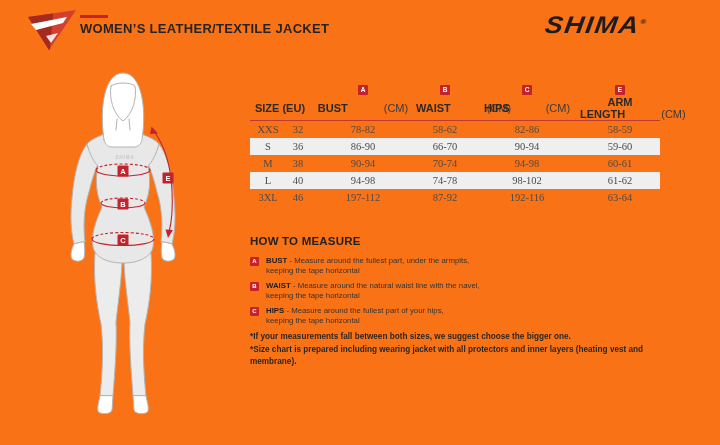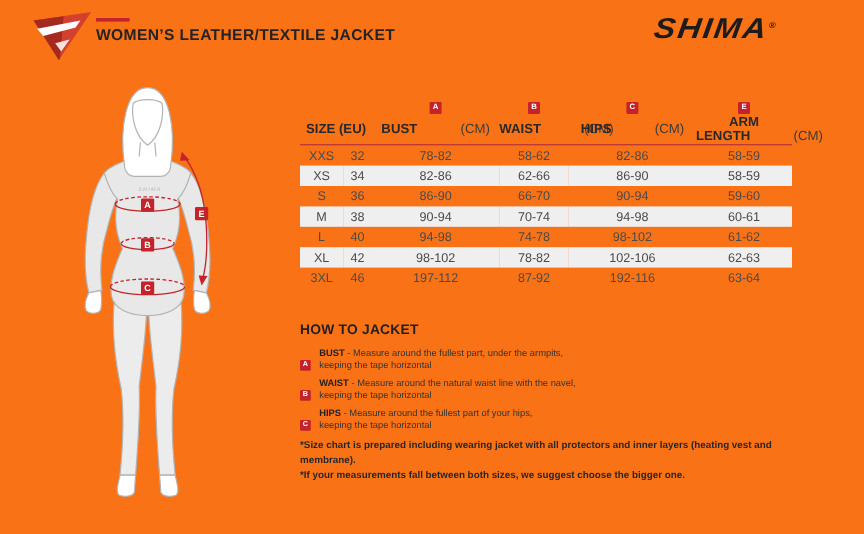--- a/index.html
+++ b/index.html
@@ -27,29 +27,29 @@
   #size-table col.c-eu{width:24px}
   #size-table col.c-bust{width:106px}
   #size-table col.c-waist{width:58px}
   #size-table col.c-hips{width:106px}
   #size-table col.c-arm{width:80px}
   #size-table th,#size-table td{padding:0;text-align:center;vertical-align:middle;}
   #size-table thead tr.badge-row th{height:15px;vertical-align:bottom;}
   #size-table thead tr.label-row th{height:18px;font-size:11px;font-weight:bold;color:#2b2829;
       border-bottom:1.5px solid #bf3a35;}
   #size-table thead .unit{font-weight:normal;color:#3d3a3b;margin-left:36px;}
-  #size-table tbody td{height:17px;font-size:10.5px;color:#4a4a4a;}
+  #size-table tbody td{height:17px;font-size:10.5px;color:#4a4a4a;font-family:Liberation Serif, serif;}
   #size-table tbody tr:nth-child(even){background:#efefef;}
 
   .hbadge{display:inline-block;width:10px;height:10px;background:#c4232b;color:#fff;
           font-size:6.5px;font-weight:bold;line-height:10px;text-align:center;border-radius:1px;}
 
   #htm-heading{margin-top:29px;font-size:11.5px;font-weight:bold;letter-spacing:.2px;color:#242021;}
   #measure-list{margin-top:9px;}
-  .mi{display:flex;align-items:flex-end;margin-bottom:6px;}
+  .mi{display:flex;align-items:flex-start;margin-bottom:6px;}
   .mbadge{flex:0 0 auto;width:9px;height:9px;background:#c4232b;color:#fff;font-size:6px;
           font-weight:bold;line-height:9px;text-align:center;border-radius:1px;margin-right:7px;margin-top:0.5px;}
   .mtext{font-size:7.8px;line-height:9.5px;color:#333;}
   .mtext b{color:#242021;}
   .notes{margin-top:6px;}
   .note{font-size:8.2px;font-weight:bold;color:#2a2627;line-height:12.5px;}
 </style>
 </head>
 <body>
 
@@ -147,28 +147,20 @@
       <tbody>
         <tr>
           <td>XXS</td>
             <td>32</td>
           <td>78-82</td>
             <td>58-62</td>
           <td>82-86</td>
             <td>58-59</td>
         </tr>
         <tr>
-          <td>XS</td>
-            <td>34</td>
-          <td>82-86</td>
-            <td>62-66</td>
-          <td>86-90</td>
-            <td>58-59</td>
-        </tr>
-        <tr>
           <td>S</td>
             <td>36</td>
           <td>86-90</td>
             <td>66-70</td>
           <td>90-94</td>
             <td>59-60</td>
         </tr>
         <tr>
           <td>M</td>
             <td>38</td>
@@ -179,39 +171,31 @@
         </tr>
         <tr>
           <td>L</td>
             <td>40</td>
           <td>94-98</td>
             <td>74-78</td>
           <td>98-102</td>
             <td>61-62</td>
         </tr>
         <tr>
-          <td>XL</td>
-            <td>42</td>
-          <td>98-102</td>
-            <td>78-82</td>
-          <td>102-106</td>
-            <td>62-63</td>
-        </tr>
-        <tr>
           <td>3XL</td>
             <td>46</td>
           <td>197-112</td>
             <td>87-92</td>
           <td>192-116</td>
             <td>63-64</td>
         </tr>
       </tbody>
     </table>
 
-    <div id="htm-heading">HOW TO JACKET</div>
+    <div id="htm-heading">HOW TO MEASURE</div>
 
     <div id="measure-list">
       <div class="mi">
         <span class="mbadge">A</span>
         <div class="mtext">
           <b>BUST</b>
           <span>- Measure around the fullest part, under the armpits,</span>
           <div>keeping the tape horizontal</div>
         </div>
       </div>
@@ -227,18 +211,18 @@
         <span class="mbadge">C</span>
         <div class="mtext">
           <b>HIPS</b>
           <span>- Measure around the fullest part of your hips,</span>
           <div>keeping the tape horizontal</div>
         </div>
       </div>
     </div>
 
     <div class="notes">
+      <div class="note">*If your measurements fall between both sizes, we suggest choose the bigger one.</div>
       <div class="note">*Size chart is prepared including wearing jacket with all protectors and inner layers (heating vest and membrane).</div>
-      <div class="note">*If your measurements fall between both sizes, we suggest choose the bigger one.</div>
     </div>
 
   </div>
 </div>
 
 </body></html>

